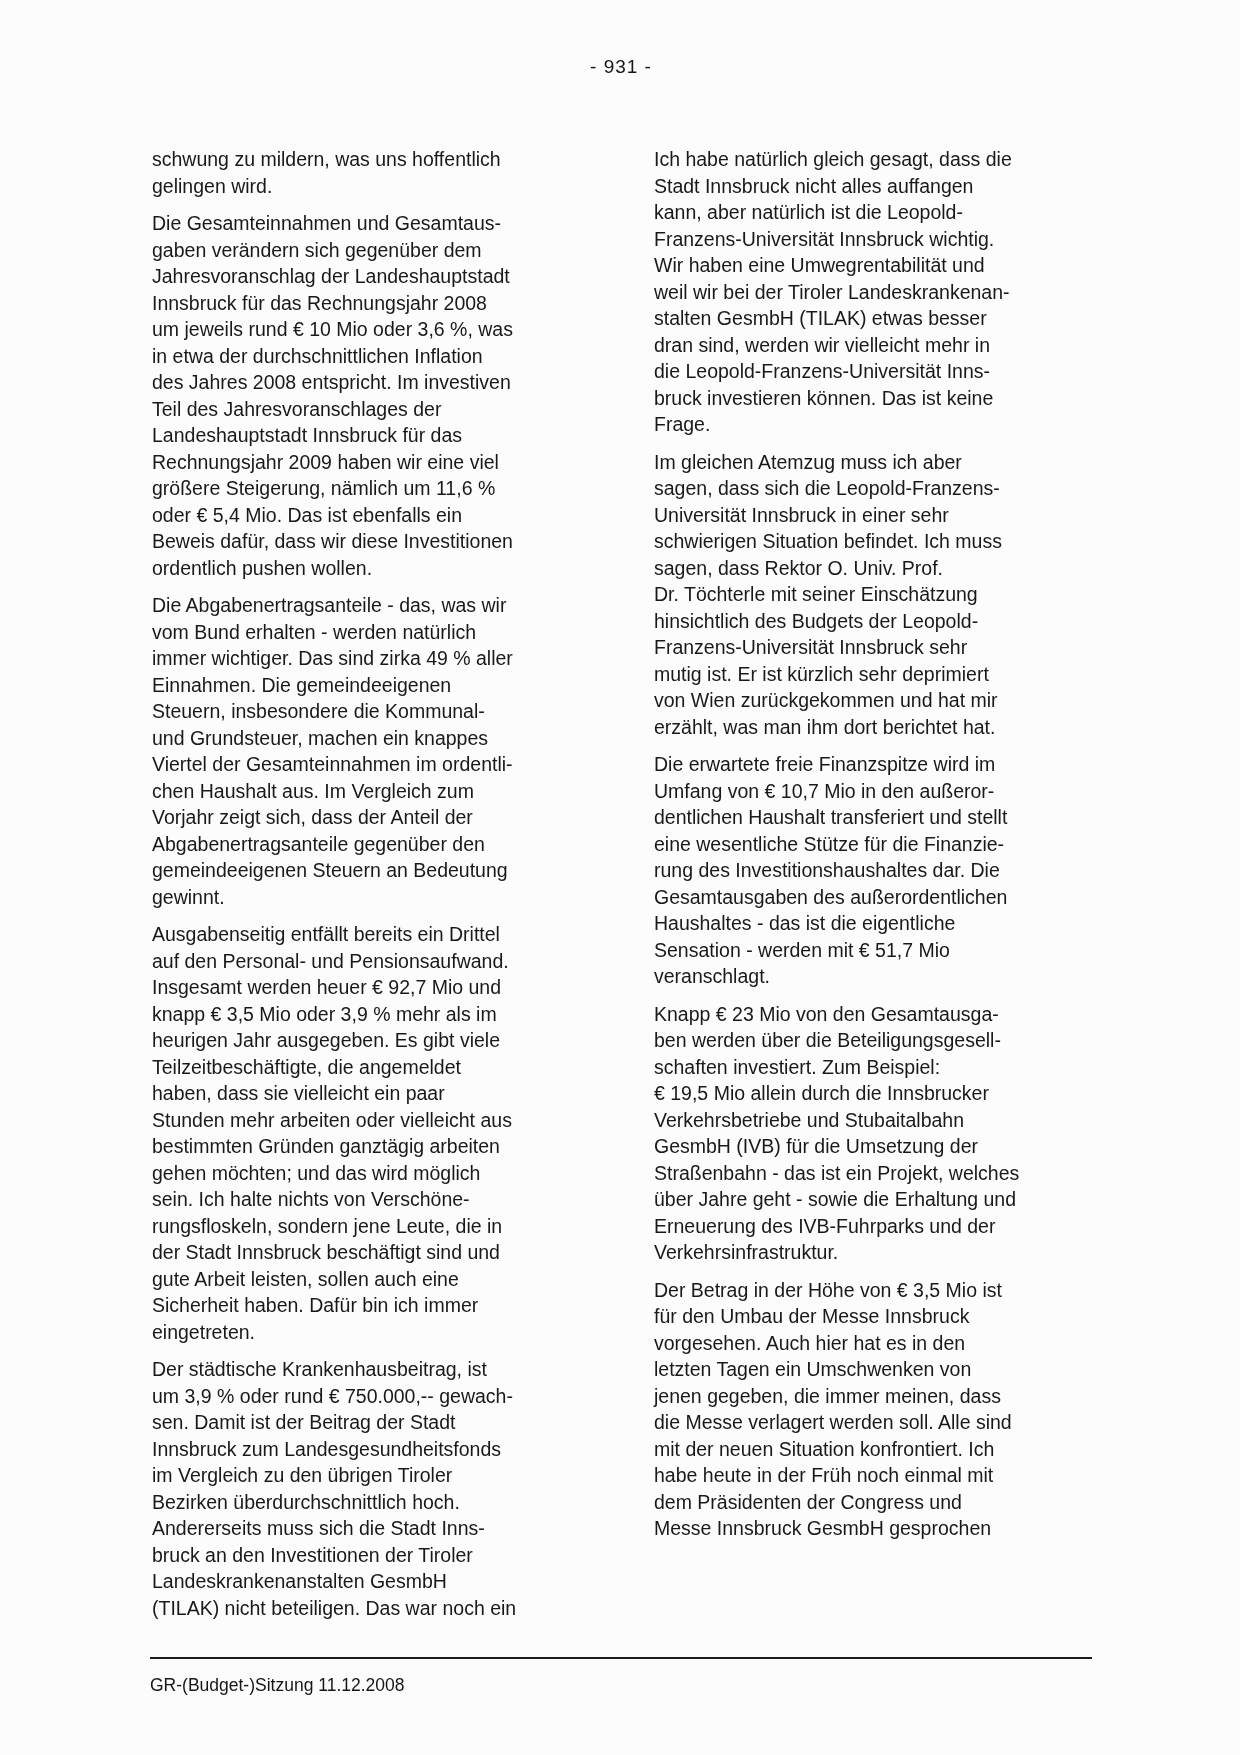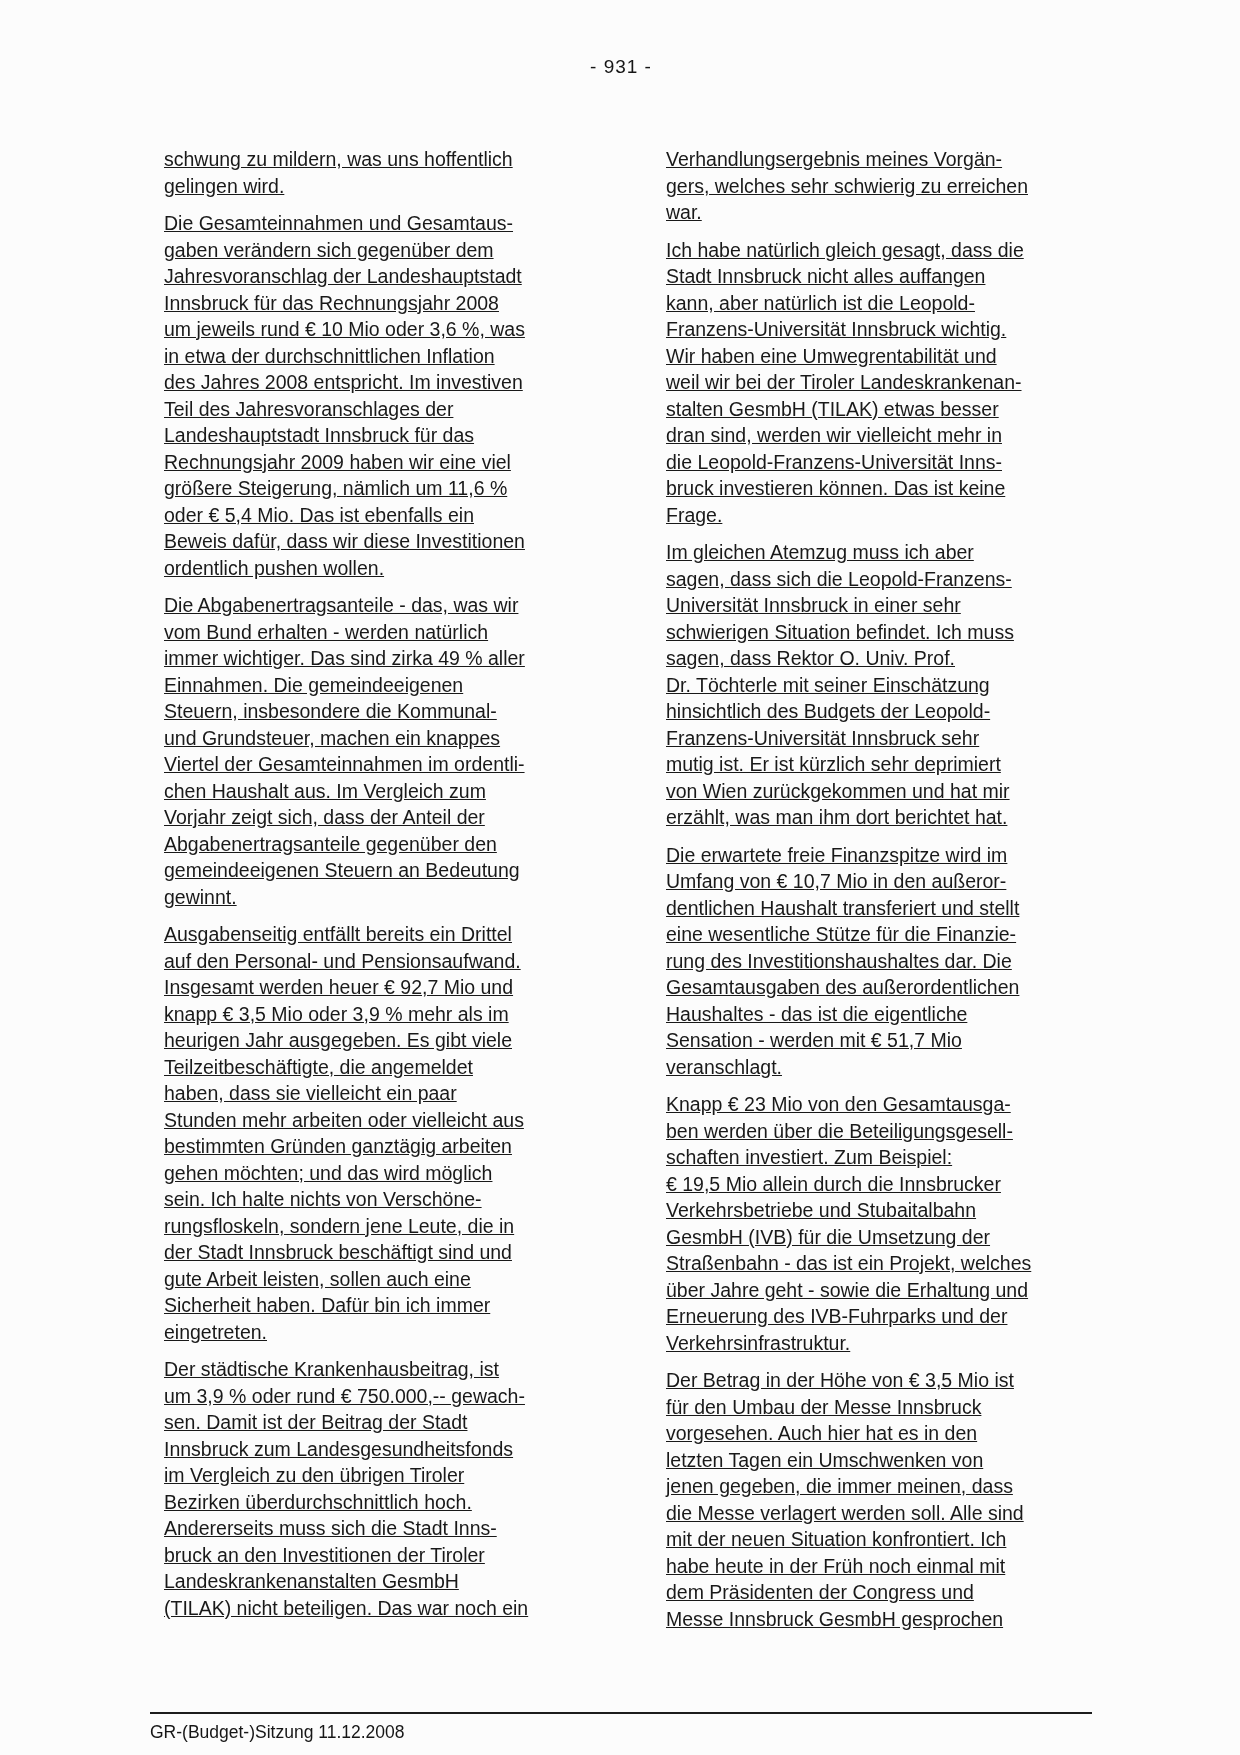--- a/index.html
+++ b/index.html
@@ -34,31 +34,30 @@
     justify-content: space-between;
   }
   .col {
     font-size: 19.5px;
     line-height: 26.5px;
     color: #191919;
   }
   .col-left  { width: 426px; }
   .col-right { width: 436px; }
   .col p {
-    margin: 0 0 11px 12px;
+    margin: 0 0 11px 0;
     white-space: pre-line;
-    text-decoration: underline;
   }
   .footer {
     position: absolute;
-    top: 1712px;
+    top: 1657px;
     left: 150px;
     width: 942px;
     border-top: 2px solid #1c1c1c;
-    padding-top: 8px;
+    padding-top: 16px;
     font-size: 17.5px;
     color: #161616;
   }
 </style>
 </head>
 <body>
 
 <div class="page-number">- 931 -</div>
 
 <div class="columns">
@@ -112,23 +111,20 @@
 sen. Damit ist der Beitrag der Stadt
 Innsbruck zum Landesgesundheitsfonds
 im Vergleich zu den übrigen Tiroler
 Bezirken überdurchschnittlich hoch.
 Andererseits muss sich die Stadt Inns-
 bruck an den Investitionen der Tiroler
 Landeskrankenanstalten GesmbH
 (TILAK) nicht beteiligen. Das war noch ein</p>
   </div>
   <div class="col col-right">
-    <p>Verhandlungsergebnis meines Vorgän-
-gers, welches sehr schwierig zu erreichen
-war.</p>
     <p>Ich habe natürlich gleich gesagt, dass die
 Stadt Innsbruck nicht alles auffangen
 kann, aber natürlich ist die Leopold-
 Franzens-Universität Innsbruck wichtig.
 Wir haben eine Umwegrentabilität und
 weil wir bei der Tiroler Landeskrankenan-
 stalten GesmbH (TILAK) etwas besser
 dran sind, werden wir vielleicht mehr in
 die Leopold-Franzens-Universität Inns-
 bruck investieren können. Das ist keine

